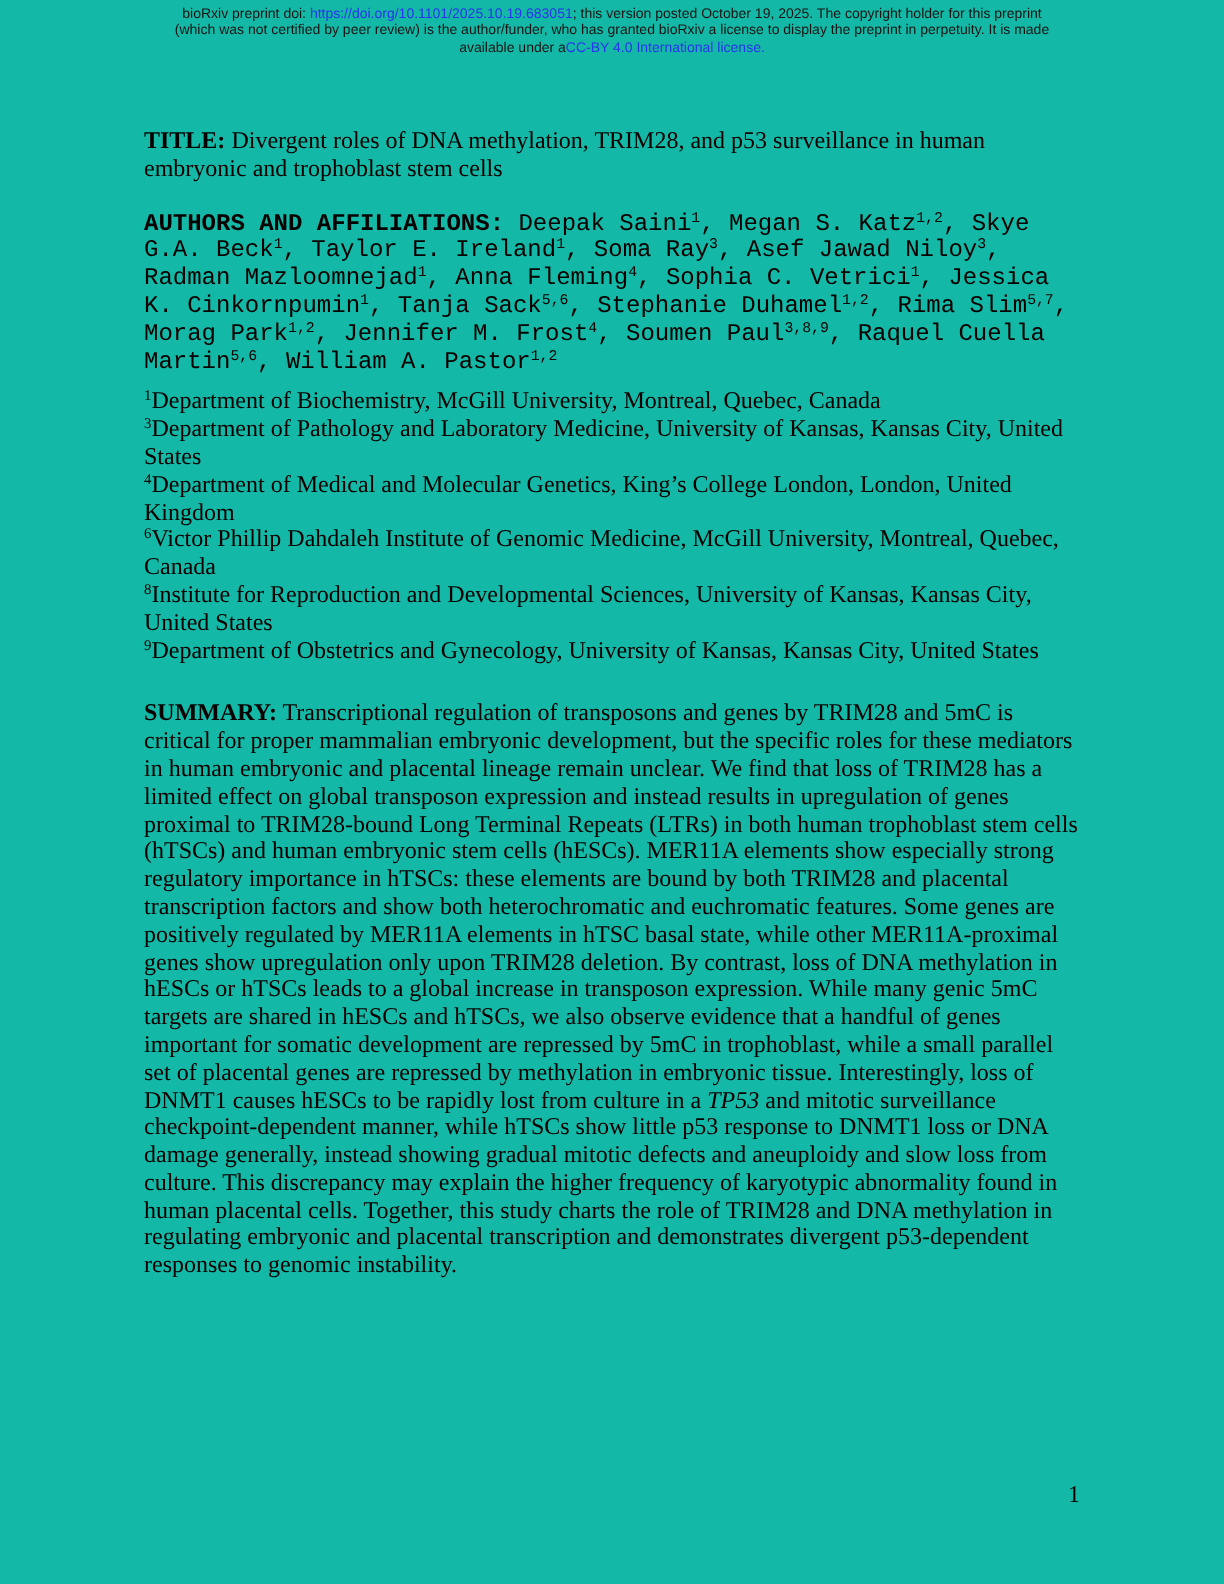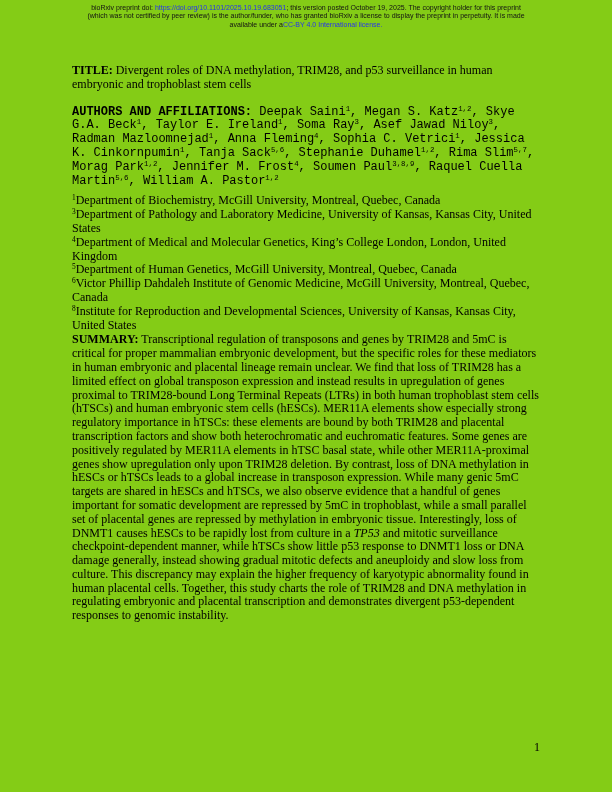--- a/index.html
+++ b/index.html
@@ -4,21 +4,21 @@
 <style>
   html, body { margin: 0; padding: 0; }
   body {
     width: 612px; height: 792px;
     background: #e9e9e9;
     font-family: "Liberation Serif", serif;
   }
   .page {
     position: relative;
     width: 612px; height: 792px;
-    background: #84cc16;
+    background: #14b8a6;
     overflow: hidden;
     color: #000;
   }
   .banner {
     position: absolute;
     top: 4px; left: 10px; width: 592px;
     text-align: center;
     font-family: "Liberation Sans", sans-serif;
     font-size: 7px;
     line-height: 8.4px;
@@ -32,21 +32,21 @@
   .content {
     position: absolute;
     top: 64px; left: 72px; width: 469px;
     font-size: 12px;
     line-height: 13.8px;
     text-align: left;
   }
   .para { margin: 0; }
   .title-para    { margin-bottom: 14px; }
   .authors-para  { margin-bottom: 6px; font-family: Liberation Mono, monospace; }
-  .aff-block     { margin-bottom: 1px; }
+  .aff-block     { margin-bottom: 18px; }
   b.lbl { font-weight: bold; }
   sup {
     font-size: 7.4px;
     line-height: 0;
     position: relative;
     top: -4px;
     vertical-align: baseline;
   }
   .aff { margin: 0; }
   .pageno {
@@ -70,23 +70,23 @@
   <div class="content">
 
     <p class="para title-para"><b class="lbl">TITLE:</b> <span>Divergent roles of DNA methylation, TRIM28, and p53 surveillance in human embryonic and trophoblast stem cells</span></p>
 
     <p class="para authors-para"><b class="lbl">AUTHORS AND AFFILIATIONS:</b> <span id="authors-list"><span>Deepak Saini<sup>1</sup></span>, <span>Megan S. Katz<sup>1,2</sup></span>, <span>Skye G.A. Beck<sup>1</sup></span>, <span>Taylor E. Ireland<sup>1</sup></span>, <span>Soma Ray<sup>3</sup></span>, <span>Asef Jawad Niloy<sup>3</sup></span>, <span>Radman Mazloomnejad<sup>1</sup></span>, <span>Anna Fleming<sup>4</sup></span>, <span>Sophia C. Vetrici<sup>1</sup></span>, <span>Jessica K. Cinkornpumin<sup>1</sup></span>, <span>Tanja Sack<sup>5,6</sup></span>, <span>Stephanie Duhamel<sup>1,2</sup></span>, <span>Rima Slim<sup>5,7</sup></span>, <span>Morag Park<sup>1,2</sup></span>, <span>Jennifer M. Frost<sup>4</sup></span>, <span>Soumen Paul<sup>3,8,9</sup></span>, <span>Raquel Cuella Martin<sup>5,6</sup></span>, <span>William A. Pastor<sup>1,2</sup></span></span></p>
 
     <div class="aff-block" id="affiliations">
         <div class="aff"><sup>1</sup>Department of Biochemistry, McGill University, Montreal, Quebec, Canada</div>
         <div class="aff"><sup>3</sup>Department of Pathology and Laboratory Medicine, University of Kansas, Kansas City, United States</div>
         <div class="aff"><sup>4</sup>Department of Medical and Molecular Genetics, King’s College London, London, United Kingdom</div>
-        <div class="aff"><sup>5</sup>Department of Human Genetics, McGill University, Montreal, Quebec, Canada</div>
         <div class="aff"><sup>6</sup>Victor Phillip Dahdaleh Institute of Genomic Medicine, McGill University, Montreal, Quebec, Canada</div>
         <div class="aff"><sup>8</sup>Institute for Reproduction and Developmental Sciences, University of Kansas, Kansas City, United States</div>
+        <div class="aff"><sup>9</sup>Department of Obstetrics and Gynecology, University of Kansas, Kansas City, United States</div>
       </div>
 
     <p class="para summary-para"><b class="lbl">SUMMARY:</b> <span id="summary-text"><span>Transcriptional regulation of transposons and genes by TRIM28 and 5mC is critical for proper mammalian embryonic development, but the specific roles for these mediators in human embryonic and placental lineage remain unclear. We find that loss of TRIM28 has a limited effect on global transposon expression and instead results in upregulation of genes proximal to TRIM28-bound Long Terminal Repeats (LTRs) in both human trophoblast stem cells (hTSCs) and human embryonic stem cells (hESCs). MER11A elements show especially strong regulatory importance in hTSCs: these elements are bound by both TRIM28 and placental transcription factors and show both heterochromatic and euchromatic features. Some genes are positively regulated by MER11A elements in hTSC basal state, while other MER11A-proximal genes show upregulation only upon TRIM28 deletion. By contrast, loss of DNA methylation in hESCs or hTSCs leads to a global increase in transposon expression. While many genic 5mC targets are shared in hESCs and hTSCs, we also observe evidence that a handful of genes important for somatic development are repressed by 5mC in trophoblast, while a small parallel set of placental genes are repressed by methylation in embryonic tissue. Interestingly, loss of DNMT1 causes hESCs to be rapidly lost from culture in a </span><i>TP53</i><span> and mitotic surveillance checkpoint-dependent manner, while hTSCs show little p53 response to DNMT1 loss or DNA damage generally, instead showing gradual mitotic defects and aneuploidy and slow loss from culture. This discrepancy may explain the higher frequency of karyotypic abnormality found in human placental cells. Together, this study charts the role of TRIM28 and DNA methylation in regulating embryonic and placental transcription and demonstrates divergent p53-dependent responses to genomic instability.</span></span></p>
 
   </div>
 
   <div class="pageno">1</div>
 
 </div>
 

